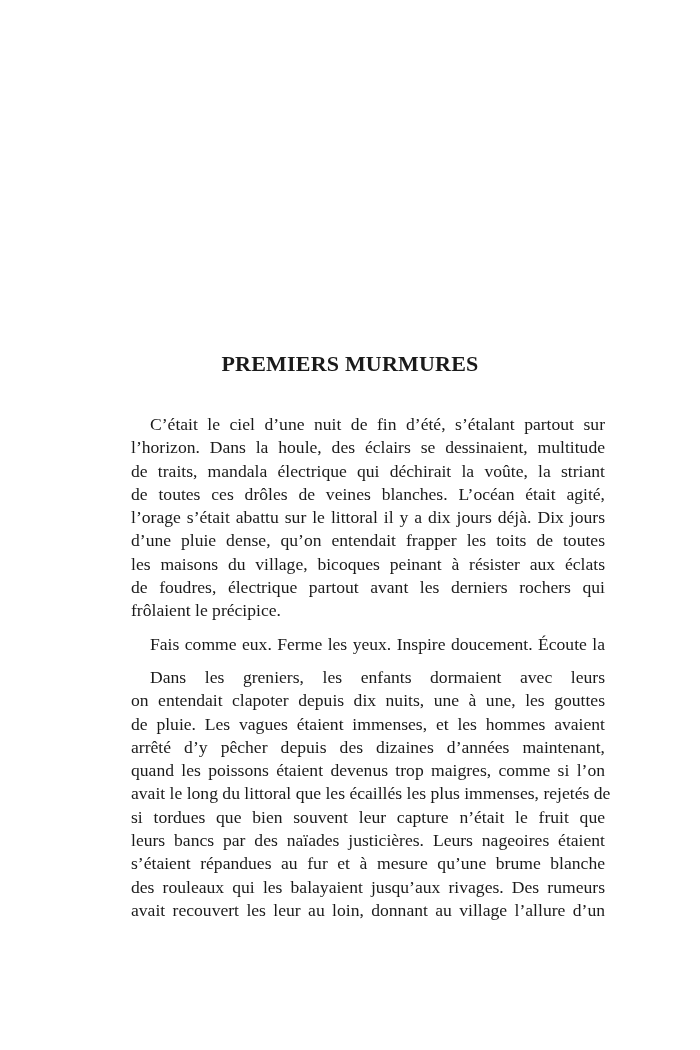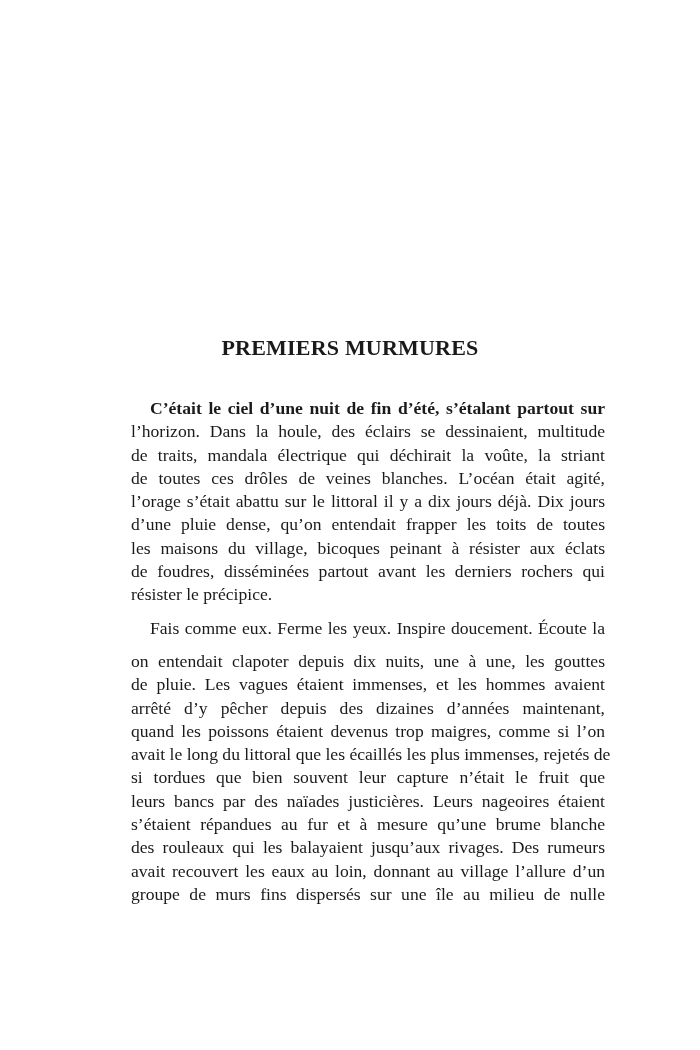--- a/index.html
+++ b/index.html
@@ -11,21 +11,21 @@
       width: 700px;
       height: 1050px;
       position: relative;
       overflow: hidden;
       font-family: "Liberation Serif", "DejaVu Serif", serif;
       color: #1a1a1a;
     }
     .page {
       position: absolute;
       left: 0;
-      top: 0;
+      top: 16px;
       width: 700px;
       height: 965px;
     }
     .chapter-title {
       position: absolute;
       top: 334px;
       left: 0;
       width: 700px;
       text-align: center;
       font-weight: bold;
@@ -59,40 +59,40 @@
     }
   </style>
 </head>
 <body>
 
 <div class="page">
   <h1 class="chapter-title">PREMIERS MURMURES</h1>
 
   <div class="body-text">
     <p>
-      <span class="line" style="padding-left: 19px; font-weight: bold;">C’était le ciel d’une nuit de fin d’été, s’étalant partout sur</span>
+      <span class="line" style="padding-left: 19px;">C’était le ciel d’une nuit de fin d’été, s’étalant partout sur</span>
       <span class="line">l’horizon. Dans la houle, des éclairs se dessinaient, multitude</span>
       <span class="line">de traits, mandala électrique qui déchirait la voûte, la striant</span>
       <span class="line">de toutes ces drôles de veines blanches. L’océan était agité,</span>
       <span class="line">l’orage s’était abattu sur le littoral il y a dix jours déjà. Dix jours</span>
       <span class="line">d’une pluie dense, qu’on entendait frapper les toits de toutes</span>
       <span class="line">les maisons du village, bicoques peinant à résister aux éclats</span>
-      <span class="line">de foudres, disséminées partout avant les derniers rochers qui</span>
-      <span class="line last">résister le précipice.</span>
+      <span class="line">de foudres, électrique partout avant les derniers rochers qui</span>
+      <span class="line last">frôlaient le précipice.</span>
     </p>
     <p>
       <span class="line" style="padding-left: 19px;">Fais comme eux. Ferme les yeux. Inspire doucement. Écoute la</span>
     </p>
     <p>
+      <span class="line" style="padding-left: 19px;">Dans les greniers, les enfants dormaient avec leurs</span>
       <span class="line">on entendait clapoter depuis dix nuits, une à une, les gouttes</span>
       <span class="line">de pluie. Les vagues étaient immenses, et les hommes avaient</span>
       <span class="line">arrêté d’y pêcher depuis des dizaines d’années maintenant,</span>
       <span class="line">quand les poissons étaient devenus trop maigres, comme si l’on</span>
       <span class="line">avait le long du littoral que les écaillés les plus immenses, rejetés de</span>
       <span class="line">si tordues que bien souvent leur capture n’était le fruit que</span>
       <span class="line">leurs bancs par des naïades justicières. Leurs nageoires étaient</span>
       <span class="line">s’étaient répandues au fur et à mesure qu’une brume blanche</span>
       <span class="line">des rouleaux qui les balayaient jusqu’aux rivages. Des rumeurs</span>
-      <span class="line">avait recouvert les eaux au loin, donnant au village l’allure d’un</span>
-      <span class="line">groupe de murs fins dispersés sur une île au milieu de nulle</span>
+      <span class="line">avait recouvert les leur au loin, donnant au village l’allure d’un</span>
     </p>
   </div>
 </div>
 
 </body></html>

